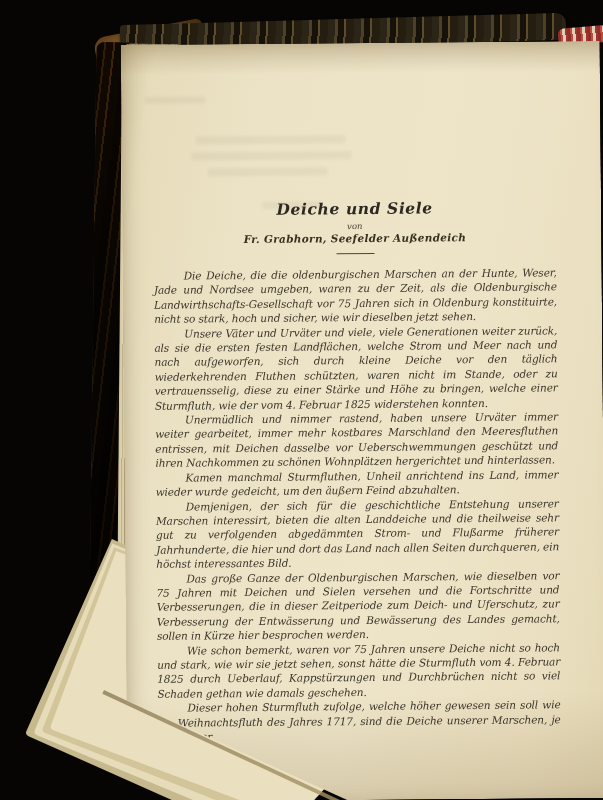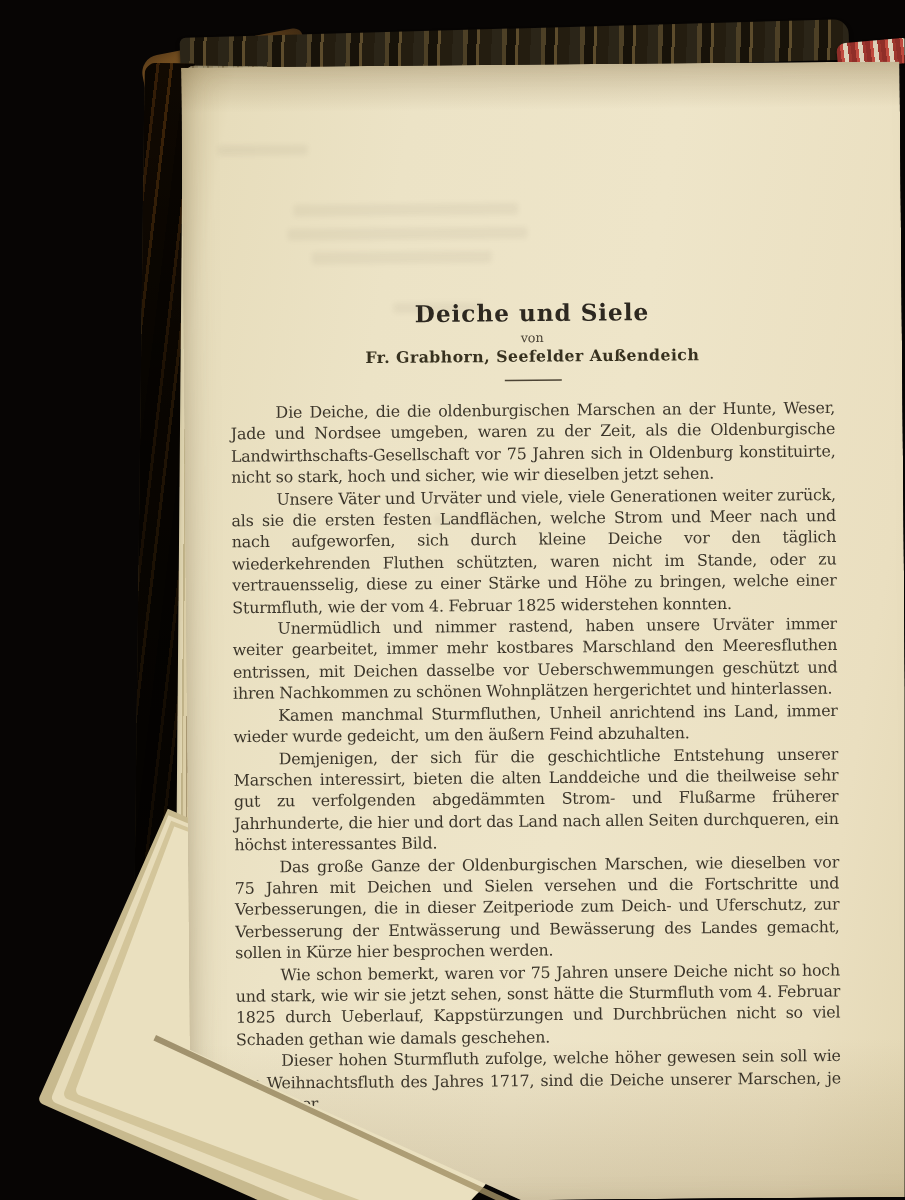--- a/index.html
+++ b/index.html
@@ -3,21 +3,21 @@
 <meta charset="utf-8">
 <style>
   html,body{margin:0;padding:0;}
   body{
     width:603px;height:800px;
     background:#070504;
     overflow:hidden;
     position:relative;
     font-family:"DejaVu Serif", serif;
   }
-  .photo{position:absolute;inset:0;}
+  .photo{position:absolute;inset:0;font-style:italic;}
 
   
   .top-edge{
     position:absolute;left:120px;top:19px;width:446px;height:27px;
     background:repeating-linear-gradient(93deg,
       #2b2518 0 7px,#4d4026 7px 10px,#171209 10px 16px,#5d4c2c 16px 18px,#241d10 18px 26px);
     transform:rotate(-1.6deg);
     border-radius:4px 10px 2px 2px;
     box-shadow:0 2px 3px rgba(0,0,0,.6);
   }

